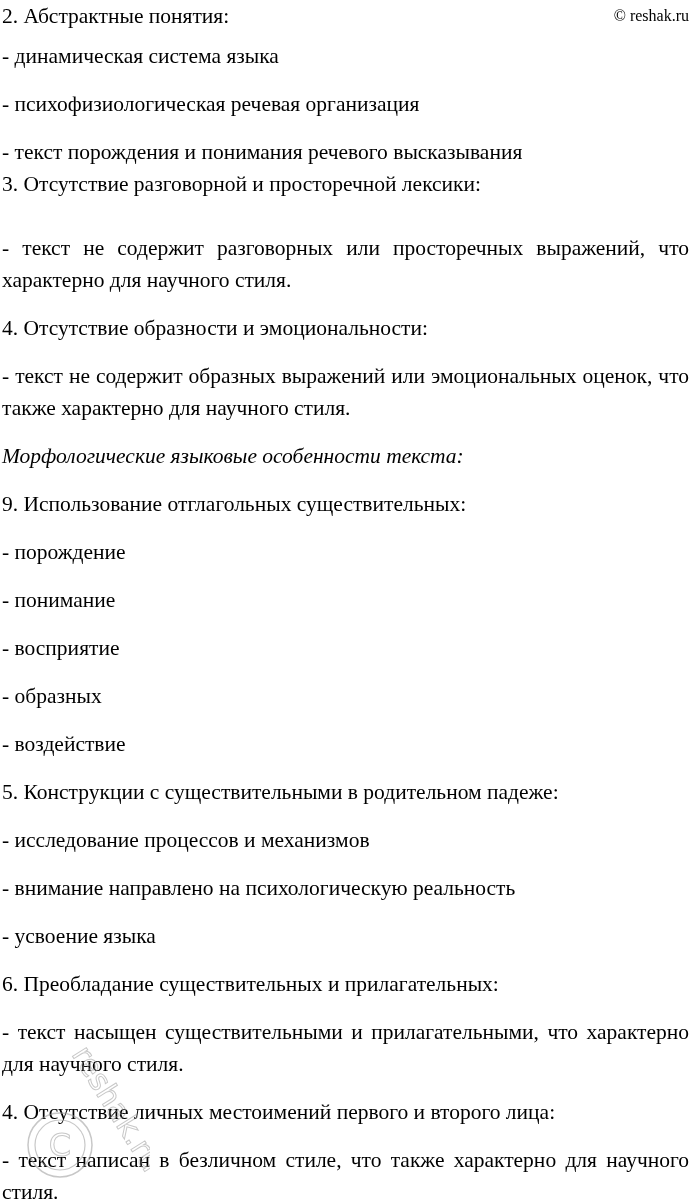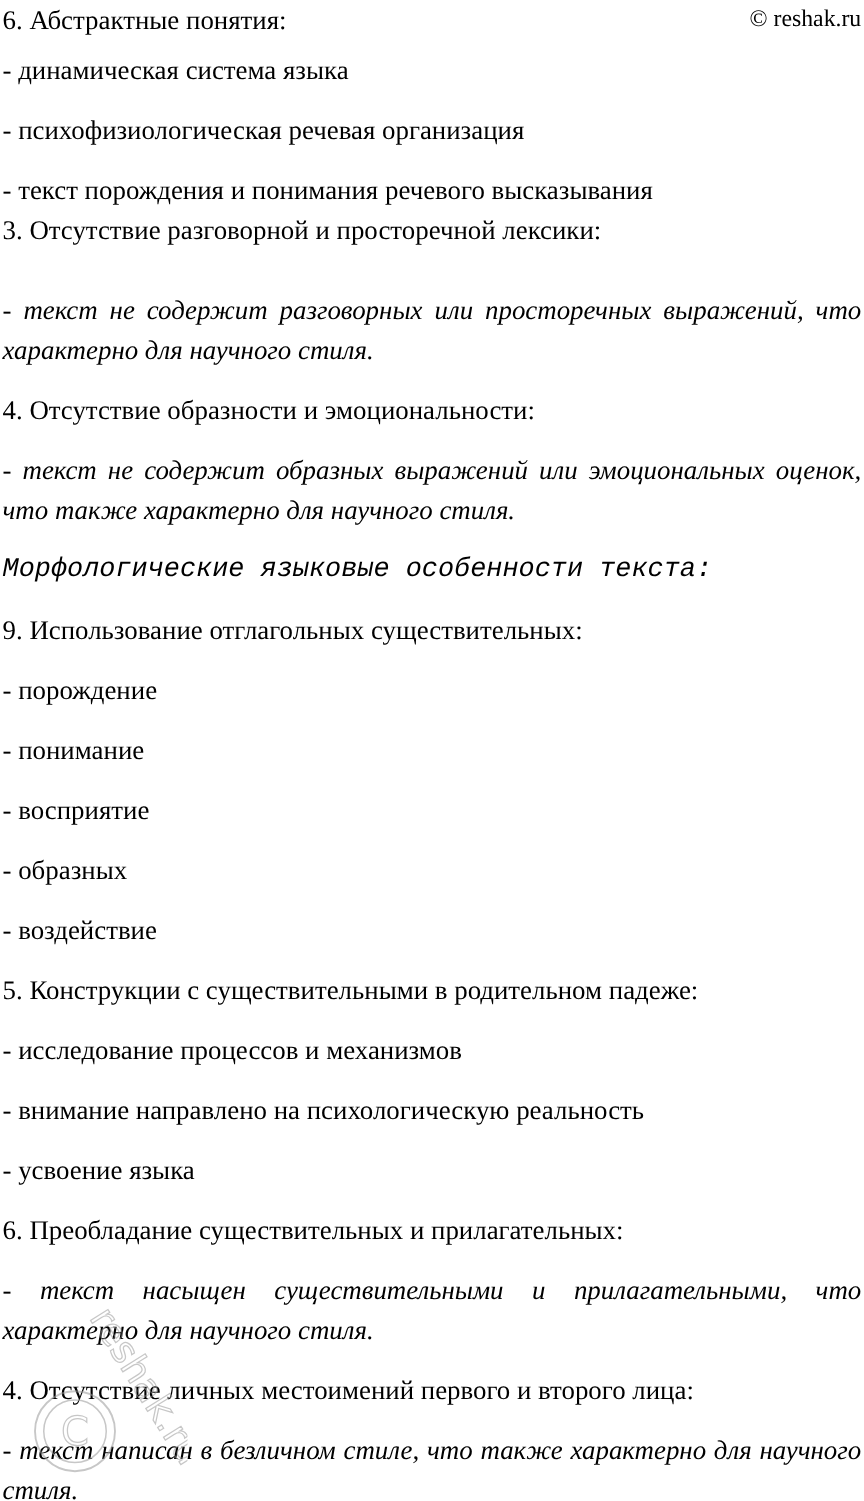--- a/index.html
+++ b/index.html
@@ -7,37 +7,37 @@
       width: 691px; height: 1201px; overflow: hidden; position: relative;
       font-family: "Liberation Serif", "DejaVu Serif", serif;
       color: #000000;
     }
     .page { position: absolute; left: 0; top: 0; width: 691px; }
     .p {
       position: absolute; left: 2px; width: 687px;
       font-size: 21.5px; line-height: 32px; margin: 0;
       white-space: nowrap;
     }
-    .p.wrap { white-space: normal; text-align: justify; text-align-last: left; font-style: italic; }
-    .p.italic { font-style: italic; font-family: Liberation Mono, monospace; }
+    .p.wrap { white-space: normal; text-align: justify; text-align-last: left; }
+    .p.italic { font-style: italic; }
     .copyright {
-      position: absolute; right: 2px; top: 0; font-size: 19px; line-height: 32px;
+      position: absolute; right: 2px; top: 0; font-size: 16px; line-height: 32px;
     }
     .watermark {
       position: absolute; left: 10px; top: 1030px; width: 140px; height: 160px;
       pointer-events: none; opacity: 0.55;
     }
   </style>
 </head>
 <body>
 
 <div class="page">
   <span class="copyright">© reshak.ru</span>
 
-  <p class="p" style="top:0px">6. Абстрактные понятия:</p>
+  <p class="p" style="top:0px">2. Абстрактные понятия:</p>
   <p class="p" style="top:40px">- динамическая система языка</p>
   <p class="p" style="top:88px">- психофизиологическая речевая организация</p>
   <p class="p" style="top:136px">- текст порождения и понимания речевого высказывания</p>
   <p class="p" style="top:168px">3. Отсутствие разговорной и просторечной лексики:</p>
   <p class="p wrap" style="top:232px">- текст не содержит разговорных или просторечных выражений, что характерно для научного стиля.</p>
   <p class="p" style="top:312px">4. Отсутствие образности и эмоциональности:</p>
   <p class="p wrap" style="top:360px">- текст не содержит образных выражений или эмоциональных оценок, что также характерно для научного стиля.</p>
   <p class="p italic" style="top:440px">Морфологические языковые особенности текста:</p>
   <p class="p" style="top:488px">9. Использование отглагольных существительных:</p>
   <p class="p" style="top:536px">- порождение</p>

